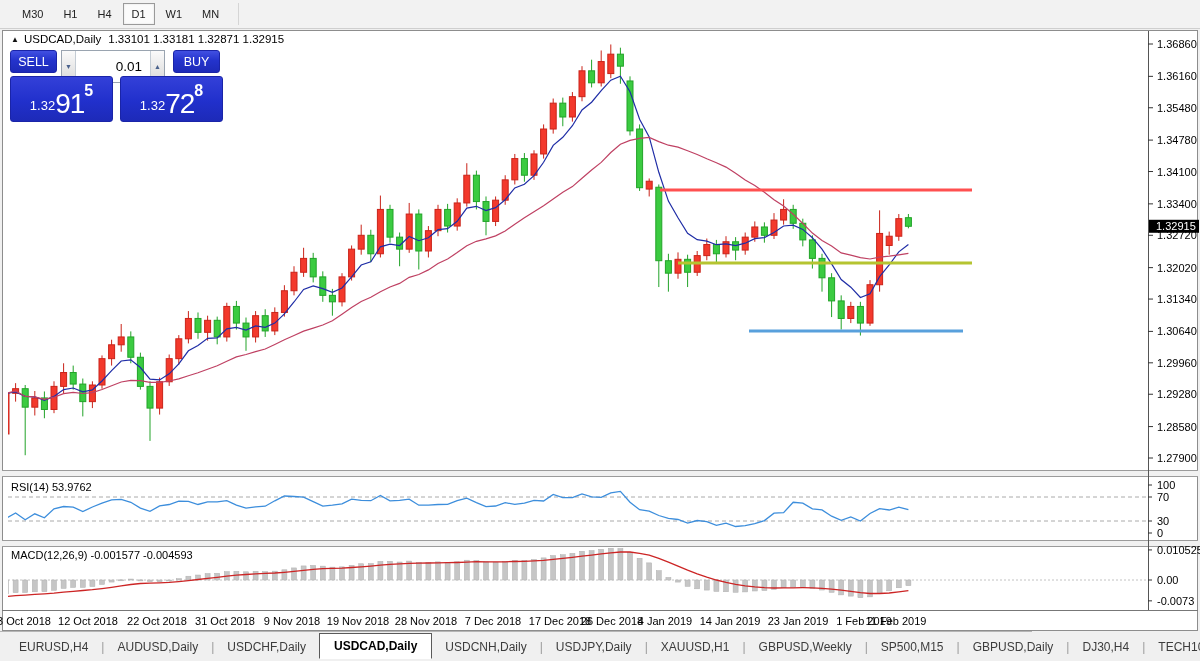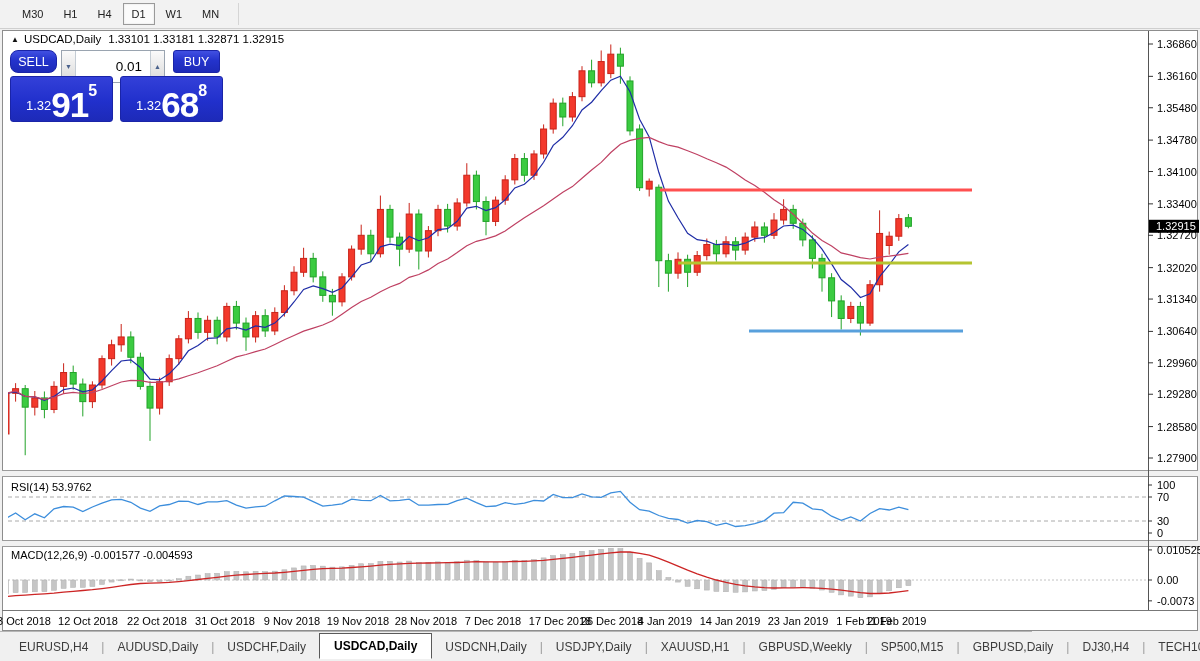--- a/index.html
+++ b/index.html
@@ -18,36 +18,36 @@
   
   .chart-title { position:absolute; left:11px; top:33px; z-index:10; font-size:11.5px; color:#000; display:flex; align-items:center; }
   .chart-title .tri { font-size:8px; margin-right:5px; color:#111; }
   .chart-title .vals { margin-left:7px; }
   
   .trade-panel { position:absolute; left:10px; top:50px; width:216px; z-index:10; }
   .tp-row1 { display:flex; height:23px; }
   .btn-blue { background:linear-gradient(#4150e2,#2433cc 45%,#1d2ab8);
     border:1px solid #1a24a8; border-radius:3px; color:#fff; font-size:12.5px;
     display:flex; align-items:center; justify-content:center; cursor:pointer; }
-  .sell-btn { width:47px;border-radius:8px; }
+  .sell-btn { width:47px; }
   .buy-btn { width:47px; margin-left:8px; }
   .vol-wrap { display:flex; margin-left:4px; height:33px; border:1px solid #9aa4b0; background:#fff; }
   .spin { width:14px; background:linear-gradient(#fafafa,#d9d9d9); border:0; font-size:7px;
     color:#49618c; display:flex; align-items:center; justify-content:center; cursor:pointer; }
   .spin.dn { border-right:1px solid #c4ccd4; }
   .spin.up { border-left:1px solid #c4ccd4; }
   .vol-input { width:74px; font-size:13.5px; color:#000; text-align:right; padding-right:8px;
     display:flex; align-items:center; justify-content:flex-end; background:#fff; }
   .tp-row2 { display:flex; margin-top:3px; }
   .price-box { width:103px; height:46px; background:linear-gradient(#3340d8,#2130cc 55%,#1d2ab8);
     border:1px solid #1a24a8; border-radius:3px; color:#fff; display:flex; align-items:center;
     justify-content:center; cursor:pointer; }
   .price-box + .price-box { margin-left:7px; }
   .p-small { font-size:13px; font-weight:normal; margin-top:12px; }
-  .p-big { font-size:35px; font-weight:bold; letter-spacing:-1px; line-height:1;margin-top:10px; }
+  .p-big { font-size:28px; font-weight:normal; letter-spacing:-1px; line-height:1;margin-top:10px; }
   .p-sup { font-size:16px; font-weight:bold; margin-bottom:16px; }
   
   .ind-label { position:absolute; z-index:10; font-size:11px; color:#000; }
   
   .tabbar { position:absolute; left:0; top:631px; width:1032px; height:30px; background:#f0f0f0;
     border-top:1px solid #b5b5b5; display:flex; align-items:center; padding-left:6px; z-index:10; }
   .tab { font-size:12px; color:#3c3c3c; padding:5px 13px; white-space:nowrap; cursor:pointer; }
   .tab.active { background:#ffffff; border:1px solid #5a5a5a; border-bottom:1px solid #fff;
     color:#000; font-weight:bold; padding:5px 14px; margin-top:-2px; }
   .tab-sep { color:#9a9a9a; font-size:12px; }
@@ -485,21 +485,21 @@
     <div class="btn-blue buy-btn">BUY</div>
   </div>
   <div class="tp-row2">
     <div class="price-box">
       <span class="p-small">1.32</span>
       <span class="p-big">91</span>
       <span class="p-sup">5</span>
     </div>
     <div class="price-box">
       <span class="p-small">1.32</span>
-      <span class="p-big">68</span>
+      <span class="p-big">72</span>
       <span class="p-sup">8</span>
     </div>
   </div>
 </div>
 
 <div class="ind-label" style="left:11px;top:481px;">RSI(14) 53.9762</div>
 <div class="ind-label" style="left:11px;top:549px;">MACD(12,26,9) -0.001577 -0.004593</div>
 
 <div class="tabbar" id="tabbar">
     <div class="tab">EURUSD,H4</div>

